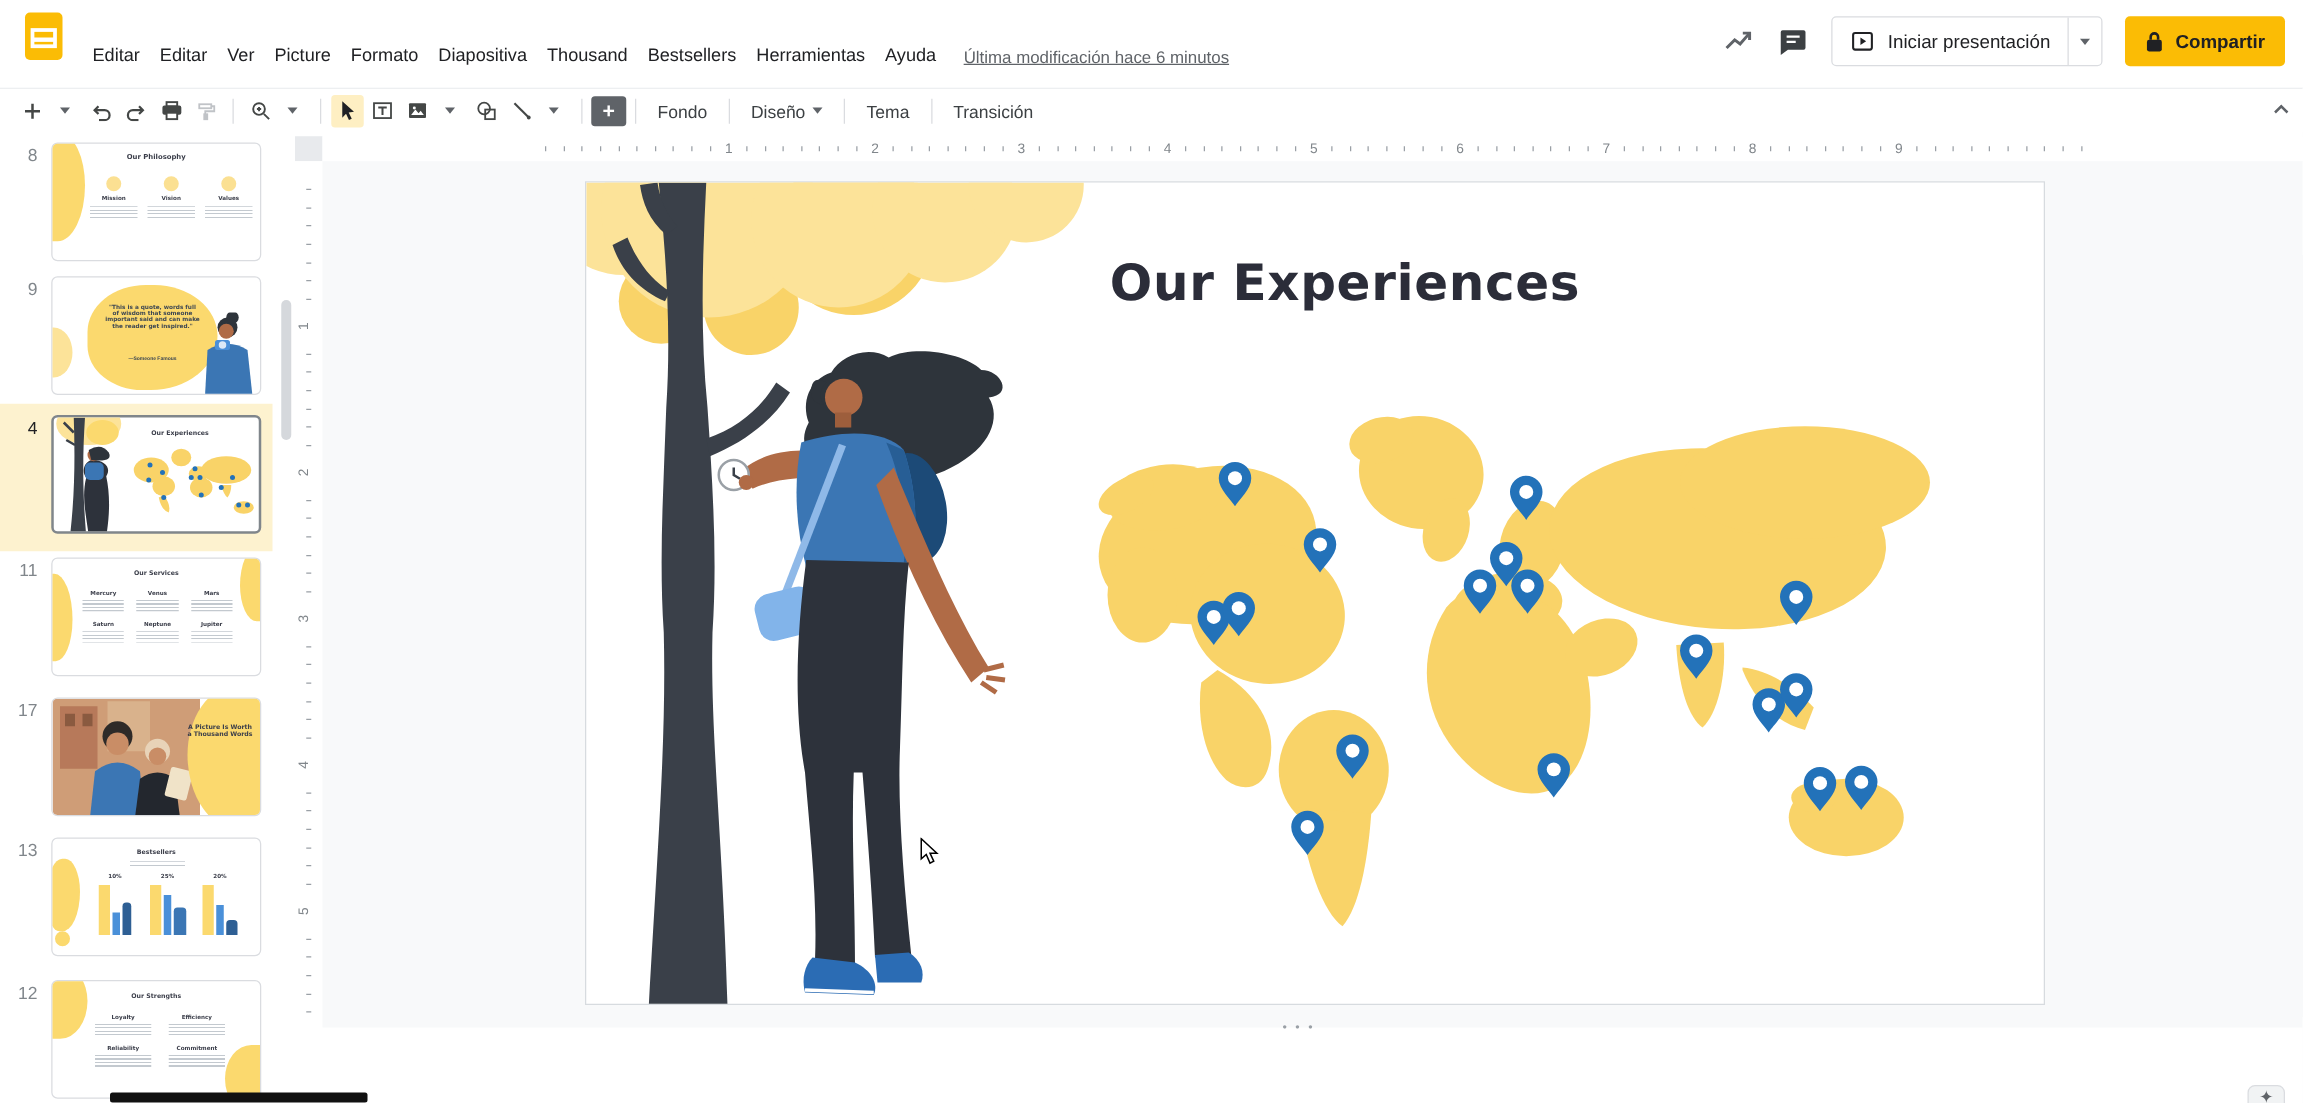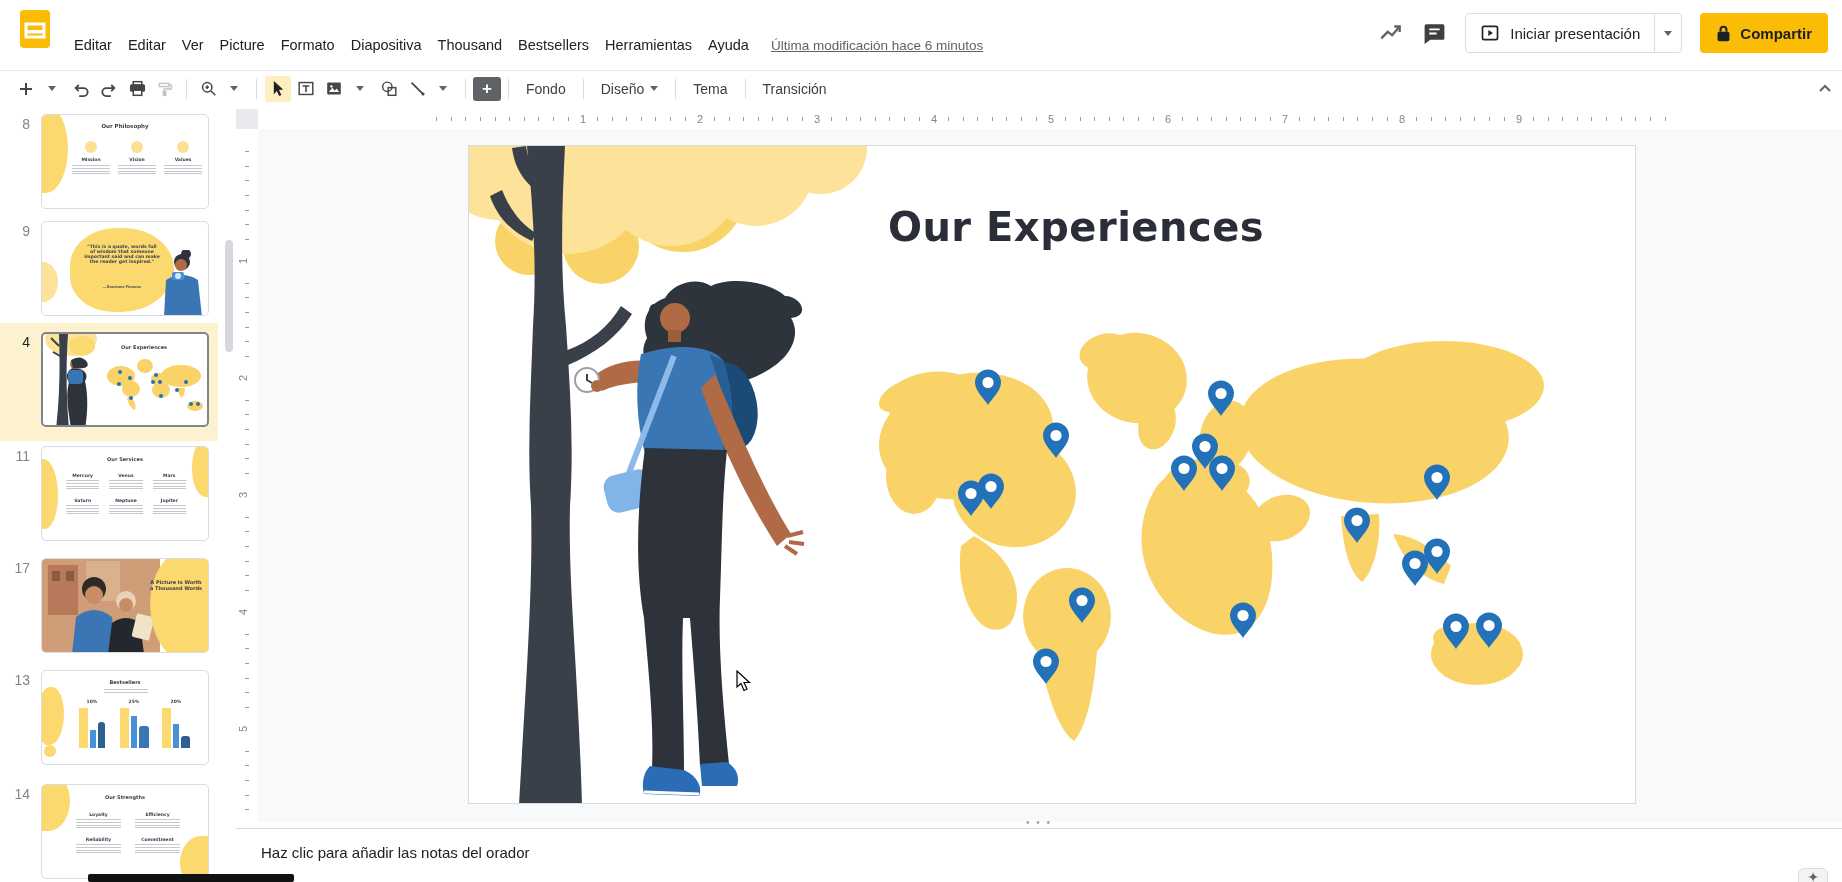--- a/index.html
+++ b/index.html
@@ -403,21 +403,21 @@
               <div style="width:9px; height:40px; background:#fbd96e;"></div>
               <div style="width:6px; height:24px; background:#4a90d9;"></div>
               <div style="width:9px; height:12px; background:#2e5f94; border-radius:3px 3px 0 0;"></div>
             </div>
           </div>
       </div>
     </div>
   </div>
 
   <div class="film-row" style="top:678px">
-    <span class="slide-num">14</span>
+    <span class="slide-num">12</span>
     <div class="thumb">
       <div class="blob" style="left:-14px; top:-12px; width:42px; height:58px; border-radius:40% 60% 65% 35%;"></div>
       <div class="blob" style="right:-16px; bottom:-14px; width:44px; height:56px; border-radius:60% 40% 35% 65%;"></div>
       <div class="mini-title" style="top:9px; font-size:5px;">Our Strengths</div>
       <div style="position:absolute; left:34px; top:27px; width:104px; display:grid; grid-template-columns:1fr 1fr; gap:8px 14px;">
         <div>
             <div class="mini-label" style="font-size:4.5px;">Loyalty</div>
             <div class="stripes" style="height:10px; margin-top:2px;"></div>
           </div>
         <div>
@@ -715,19 +715,16 @@
       </svg>
       <div id="slide-title">Our Experiences</div>
     </div>
 
     <svg style="position:absolute; left:478px; top:541px; z-index:20;" width="16" height="22" viewBox="0 0 16 22">
       <path d="M1 1 L1 17 L5 13.5 L8 20.5 L11 19 L8 12.5 L13.5 12.5 Z" fill="#fff" stroke="#000" stroke-width="1.2"></path>
     </svg>
   </div>
 
   <div id="splitter">• • •</div>
-  <div id="notes">
-    <div id="notes-text">Haz clic para añadir las notas del orador</div>
-  </div>
   <div id="explore-btn">✦</div>
 </div>
 
 <div id="bottom-bar"></div>
 
 </body></html>

